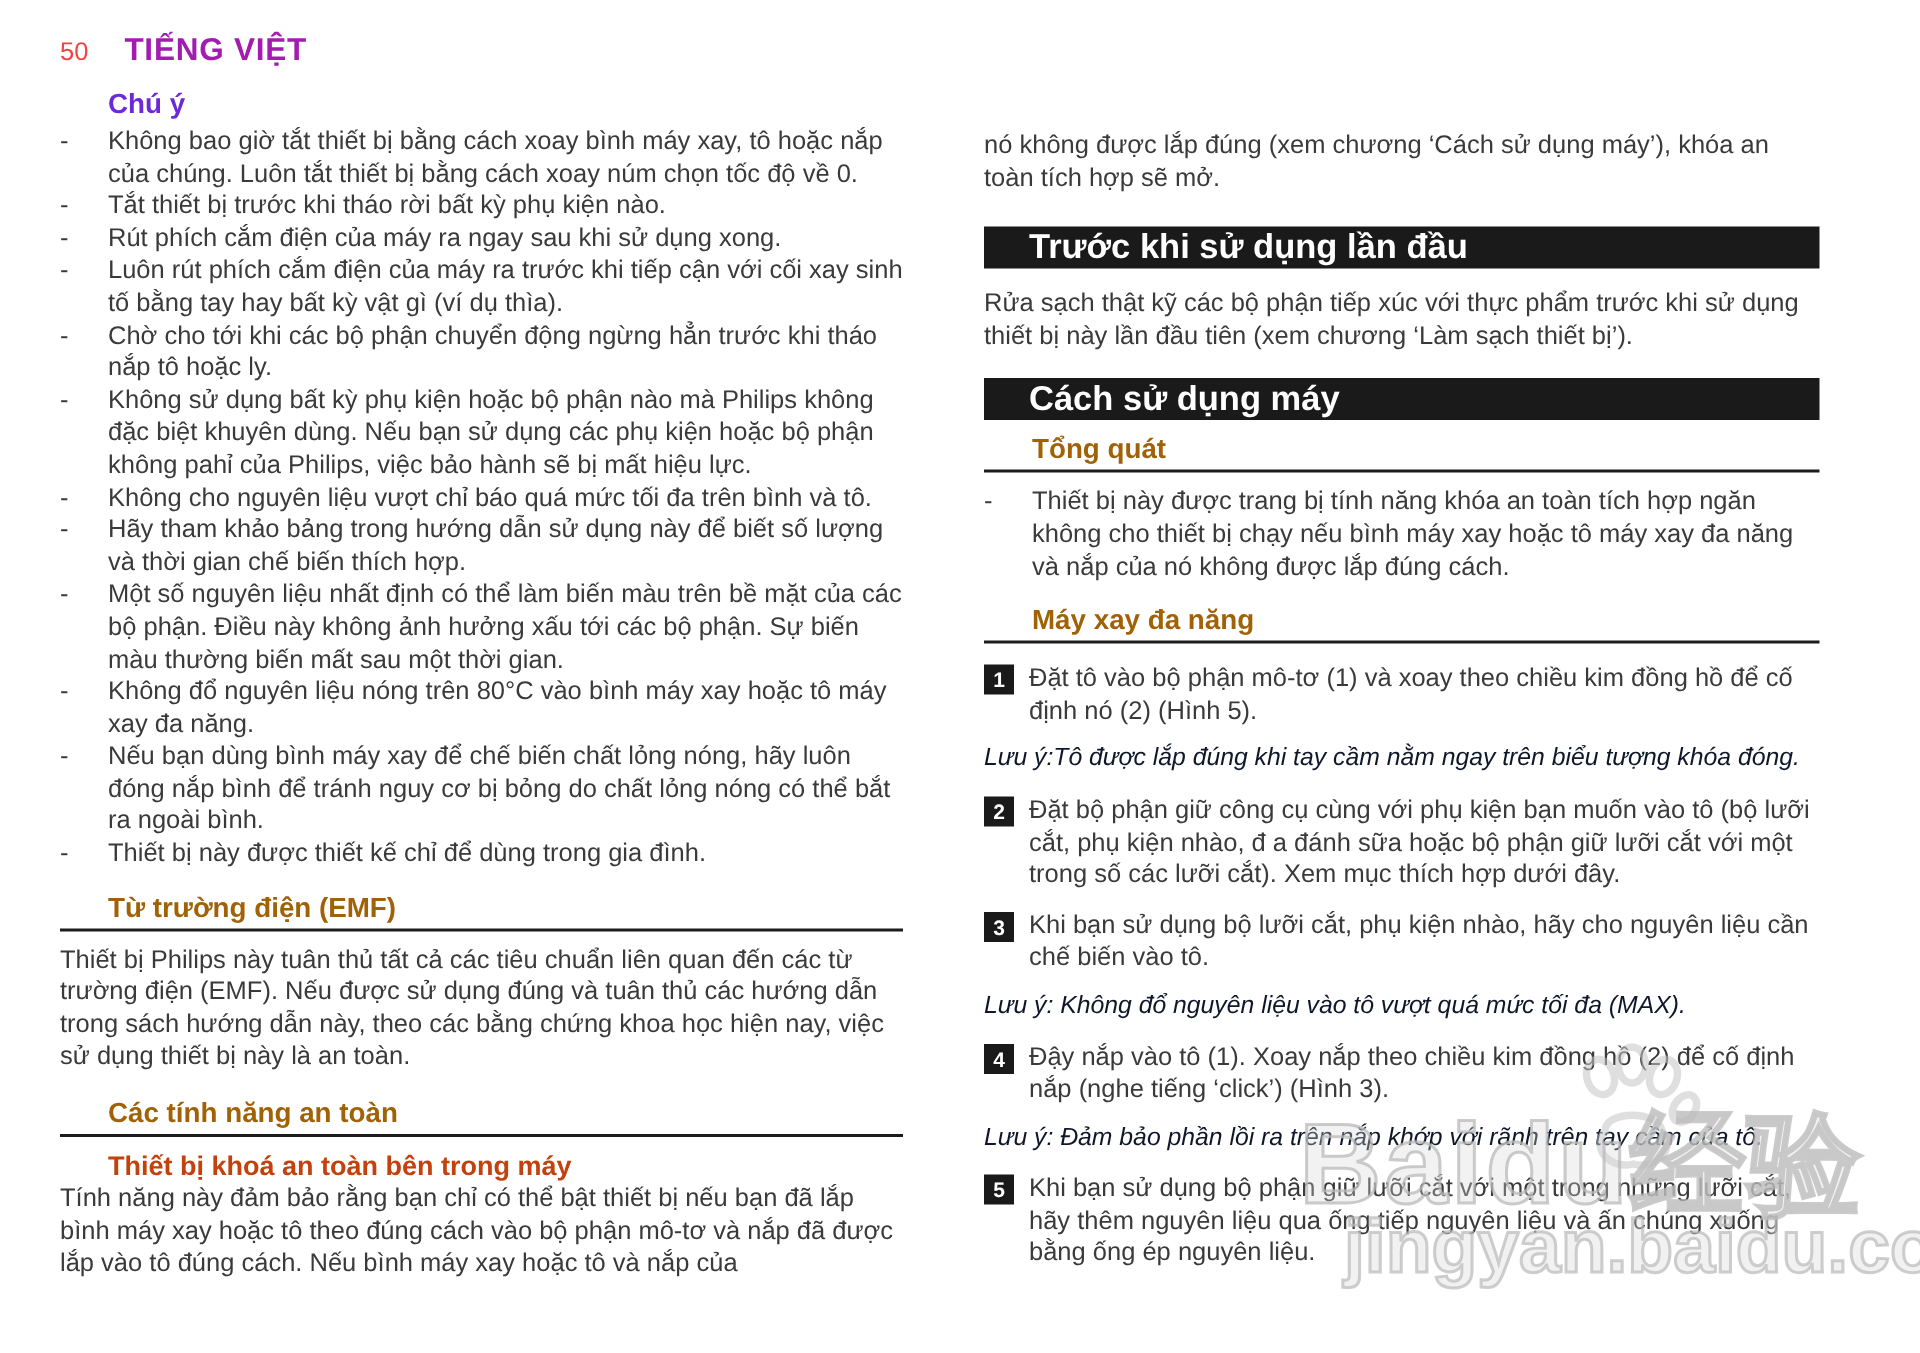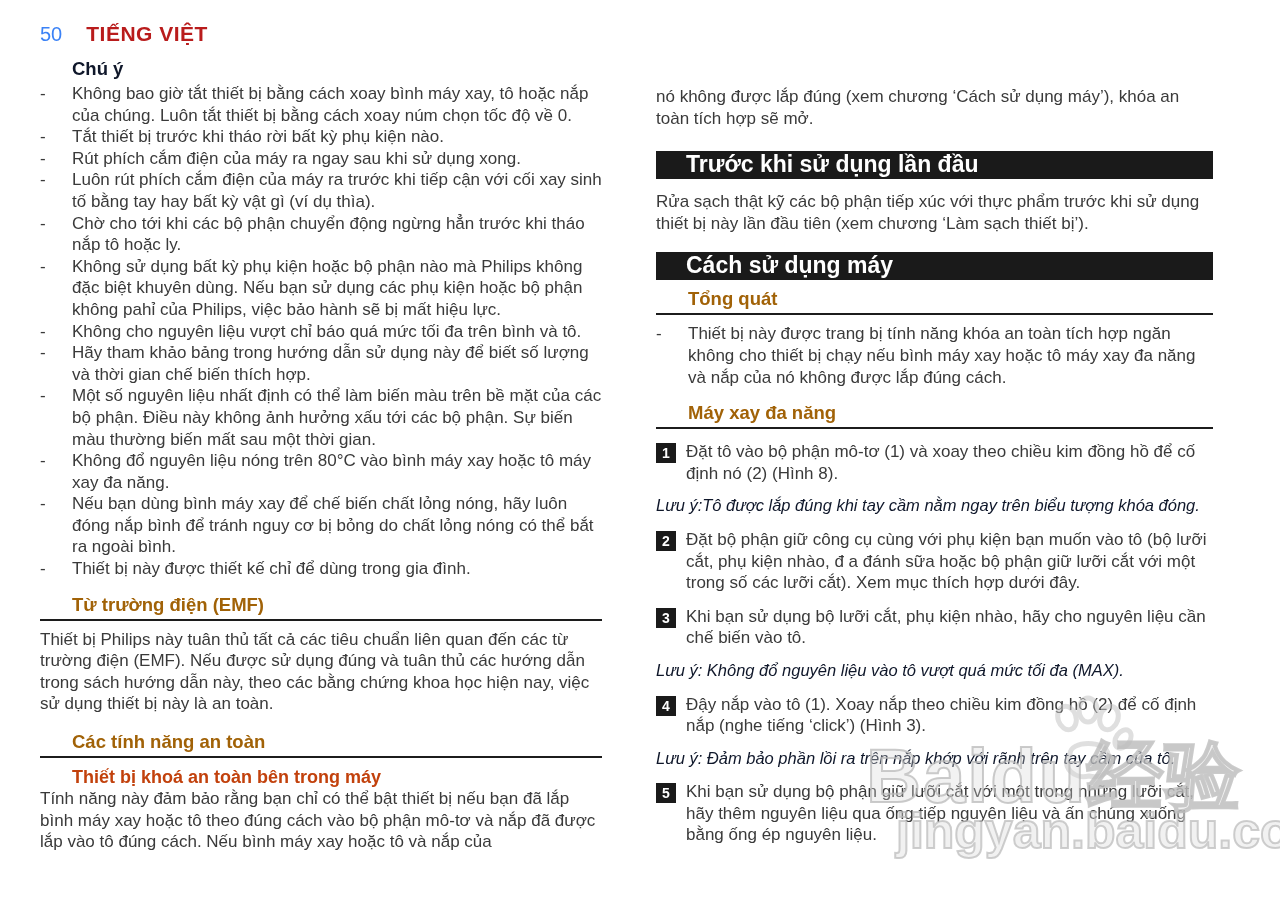--- a/index.html
+++ b/index.html
@@ -7,30 +7,30 @@
   body {
     width: 1280px; height: 902px;
     position: relative; overflow: hidden;
     font-family: "Liberation Sans", sans-serif;
     color: #3a3a3a;
   }
   #page { position: absolute; inset: 0; }
 
   
   .pagehead { position: absolute; top: 22px; left: 40px; display: flex; align-items: baseline; }
-  .pagenum { font-size: 20px; color: #3b82f6; }
-  .pagetitle { font-size: 21px; font-weight: bold; color: #b91c1c; margin-left: 24px; letter-spacing: 0.5px; }
+  .pagenum { font-size: 17px; color: #ef4444; }
+  .pagetitle { font-size: 21px; font-weight: bold; color: #a21caf; margin-left: 24px; letter-spacing: 0.5px; }
 
   
   .col { position: absolute; font-size: 17px; line-height: 21.6px; }
   .col-left  { left: 40px;  top: 58px; width: 562px; }
   .col-right { left: 656px; top: 86px; width: 557px; }
 
   
-  .h-plain { font-size: 18.5px; font-weight: bold; color: #0f172a; padding-left: 32px; margin-bottom: 3px; line-height: 22px; }
+  .h-plain { font-size: 18.5px; font-weight: bold; color: #6d28d9; padding-left: 32px; margin-bottom: 3px; line-height: 22px; }
   .h-rule  { font-size: 18.5px; font-weight: bold; color: #a16207; padding: 0 0 3px 32px; line-height: 22px;
              border-bottom: 2.5px solid #1c1c1c; }
   .h-sub   { font-size: 18px; font-weight: bold; color: #c2410c; padding-left: 32px; line-height: 22px; }
 
   
   .bar { background: #1a1a1a; color: #ffffff; font-weight: bold; font-size: 23px;
          padding: 3px 8px 5px 30px; line-height: 20px; }
 
   
   .bullet { display: flex; }
@@ -152,21 +152,21 @@
     <div class="h-rule mt8">Tổng quát</div>
     <div class="bullet mt8">
       <span class="dash">-</span>
       <span class="btext">Thiết bị này được trang bị tính năng khóa an toàn tích hợp ngăn không cho thiết bị chạy nếu bình máy xay hoặc tô máy xay đa năng và nắp của nó không được lắp đúng cách.</span>
     </div>
 
     <div class="h-rule mt14">Máy xay đa năng</div>
 
     <div class="step">
       <span class="stepnum">1</span>
-      <span class="steptext">Đặt tô vào bộ phận mô-tơ (1) và xoay theo chiều kim đồng hồ để cố định nó (2) (Hình 8).</span>
+      <span class="steptext">Đặt tô vào bộ phận mô-tơ (1) và xoay theo chiều kim đồng hồ để cố định nó (2) (Hình 5).</span>
     </div>
     <p class="note">Lưu ý:Tô được lắp đúng khi tay cầm nằm ngay trên biểu tượng khóa đóng.</p>
 
     <div class="step">
       <span class="stepnum">2</span>
       <span class="steptext">Đặt bộ phận giữ công cụ cùng với phụ kiện bạn muốn vào tô (bộ lưỡi cắt, phụ kiện nhào, đ a đánh sữa hoặc bộ phận giữ lưỡi cắt với một trong số các lưỡi cắt). Xem mục thích hợp dưới đây.</span>
     </div>
 
     <div class="step">
       <span class="stepnum">3</span>

